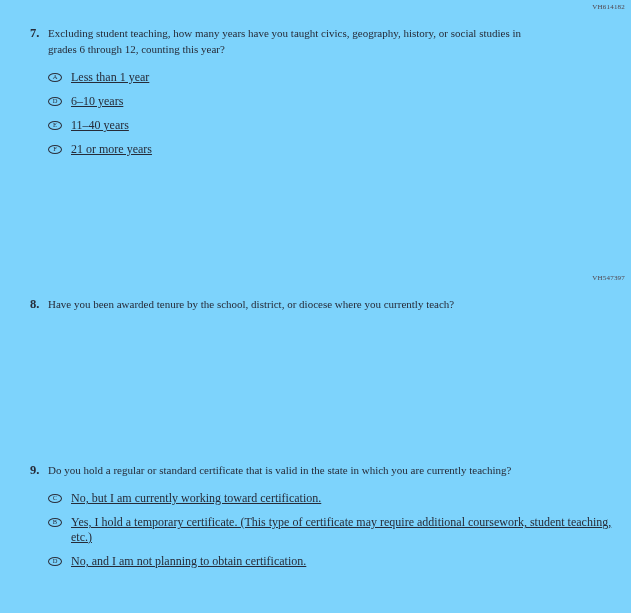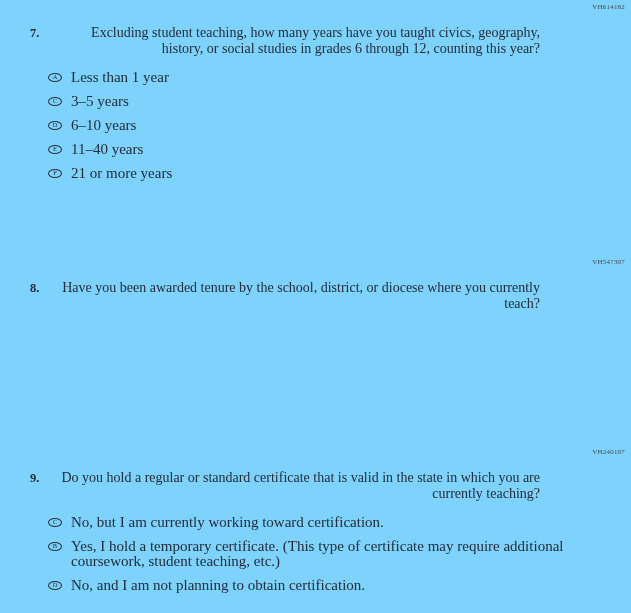--- a/index.html
+++ b/index.html
@@ -15,21 +15,21 @@
     font-family: "Liberation Serif", "DejaVu Serif", serif;
     color: #262b38;
     overflow: hidden;
   }
   .question {
     position: absolute;
     left: 0;
     width: 631px;
   }
   .question:nth-of-type(1) { top: 3px; }
-  .question:nth-of-type(2) { top: 258px; }
+  .question:nth-of-type(2) { top: 274px; }
   .question:nth-of-type(3) { top: 448px; }
 
   .code {
     font-size: 7px;
     line-height: 8px;
     text-align: right;
     padding-right: 6px;
     color: #51454c;
     letter-spacing: 0.2px;
   }
@@ -39,24 +39,23 @@
     padding-left: 30px;
   }
   .q-num {
     font-weight: bold;
     font-size: 12.5px;
     line-height: 16px;
     width: 18px;
     flex: 0 0 18px;
   }
   .q-text {
-    font-size: 14px;
+    font-size: 11px;
     line-height: 16px;
     max-width: 492px;
-    text-align: right;
   }
   .options {
     margin-top: 13px;
     padding-left: 48px;
   }
   .option {
     display: flex;
     align-items: flex-start;
     margin-bottom: 9px;
     cursor: default;
@@ -74,23 +73,24 @@
     margin-right: 9px;
     box-sizing: border-box;
   }
   .bubble-letter {
     font-size: 6.5px;
     line-height: 6.5px;
     color: #2a2f3c;
     font-family: "Liberation Serif", serif;
   }
   .option-label {
-    font-size: 15px;
+    font-size: 12px;
     line-height: 15px;
     max-width: 560px;
+    text-decoration: underline;
   }
 </style>
 </head>
 <body>
 
 <div class="page">
   <div id="questions">
   <section class="question">
     <div class="code">VH614182</div>
     <div class="q-row">
@@ -99,26 +99,20 @@
     </div>
     <div class="options">
   <div class="option">
     <span class="bubble">
       <span class="bubble-letter">A</span>
     </span>
     <span class="option-label">Less than 1 year</span>
   </div>
 
 
-  <div class="option">
-    <span class="bubble">
-      <span class="bubble-letter">C</span>
-    </span>
-    <span class="option-label">3–5 years</span>
-  </div>
 
   <div class="option">
     <span class="bubble">
       <span class="bubble-letter">D</span>
     </span>
     <span class="option-label">6–10 years</span>
   </div>
 
   <div class="option">
     <span class="bubble">
@@ -138,21 +132,20 @@
 
   <section class="question">
     <div class="code">VH547397</div>
     <div class="q-row">
       <span class="q-num">8.</span>
       <div class="q-text">Have you been awarded tenure by the school, district, or diocese where you currently teach?</div>
     </div>
   </section>
 
   <section class="question">
-    <div class="code">VH240197</div>
     <div class="q-row">
       <span class="q-num">9.</span>
       <div class="q-text">Do you hold a regular or standard certificate that is valid in the state in which you are currently teaching?</div>
     </div>
     <div class="options">
 
   <div class="option">
     <span class="bubble">
       <span class="bubble-letter">C</span>
     </span>

